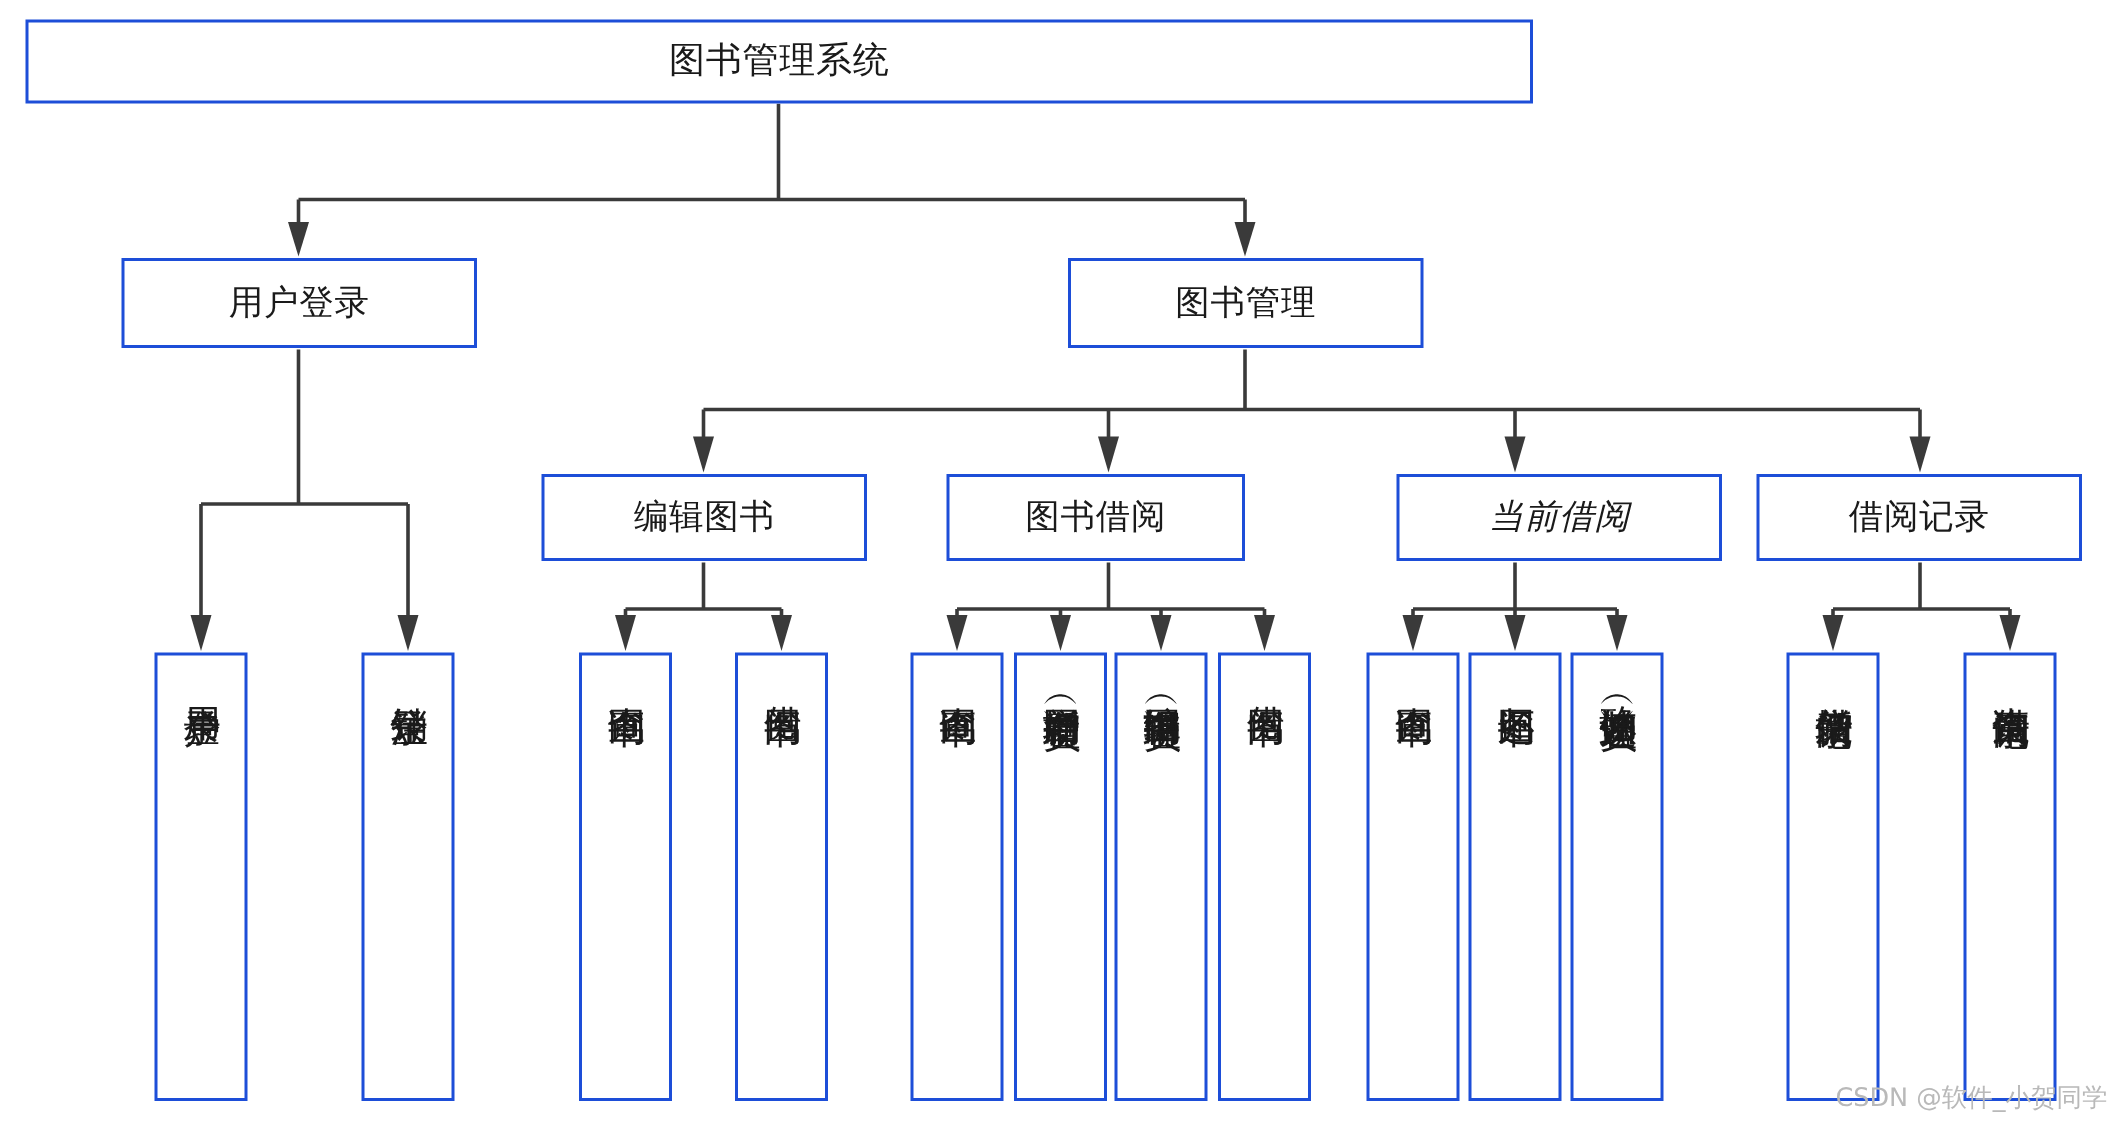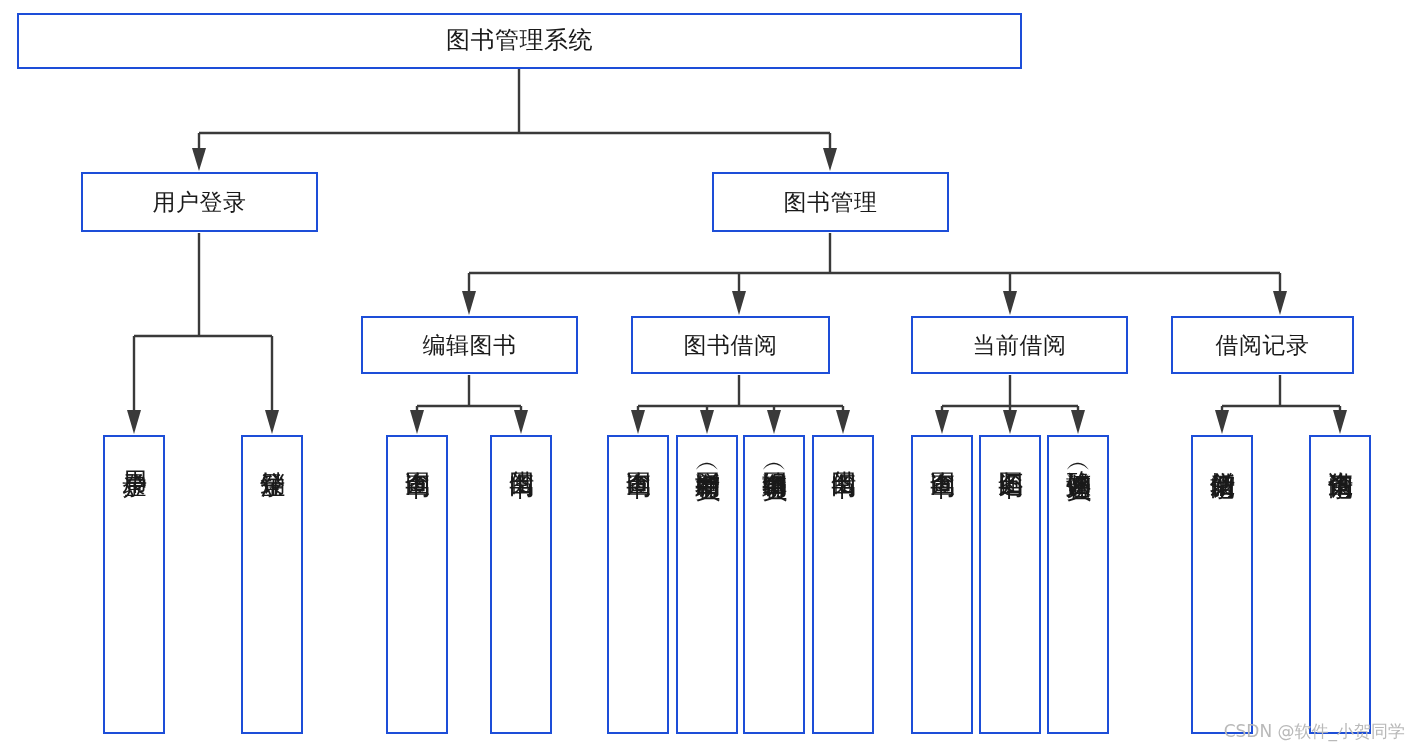--- a/index.html
+++ b/index.html
@@ -155,24 +155,24 @@
   <div class="node horiz" style="left:712px; top:172px; width:237px; height:60px;">
     <span class="label">图书管理</span>
   </div>
 
   <div class="node horiz" style="left:361px; top:316px; width:217px; height:58px;">
     <span class="label">编辑图书</span>
   </div>
   <div class="node horiz" style="left:631px; top:316px; width:199px; height:58px;">
     <span class="label">图书借阅</span>
   </div>
-  <div class="node horiz" style="left:911px; top:316px; width:217px; height:58px;">
+  <div class="node horiz" style="left:931px; top:316px; width:217px; height:58px;font-style:italic;">
     <span class="label">当前借阅</span>
   </div>
-  <div class="node horiz" style="left:1171px; top:316px; width:183px; height:58px;align-items:center;">
+  <div class="node horiz" style="left:1171px; top:316px; width:217px; height:58px;align-items:center;">
     <span class="label">借阅记录</span>
   </div>
 
   <div class="node vert" style="left:103px; top:435px; width:62px; height:299px;">
     <span class="label">用户登录</span>
   </div>
   <div class="node vert" style="left:241px; top:435px; width:62px; height:299px;">
     <span class="label">注销登录</span>
   </div>
 

